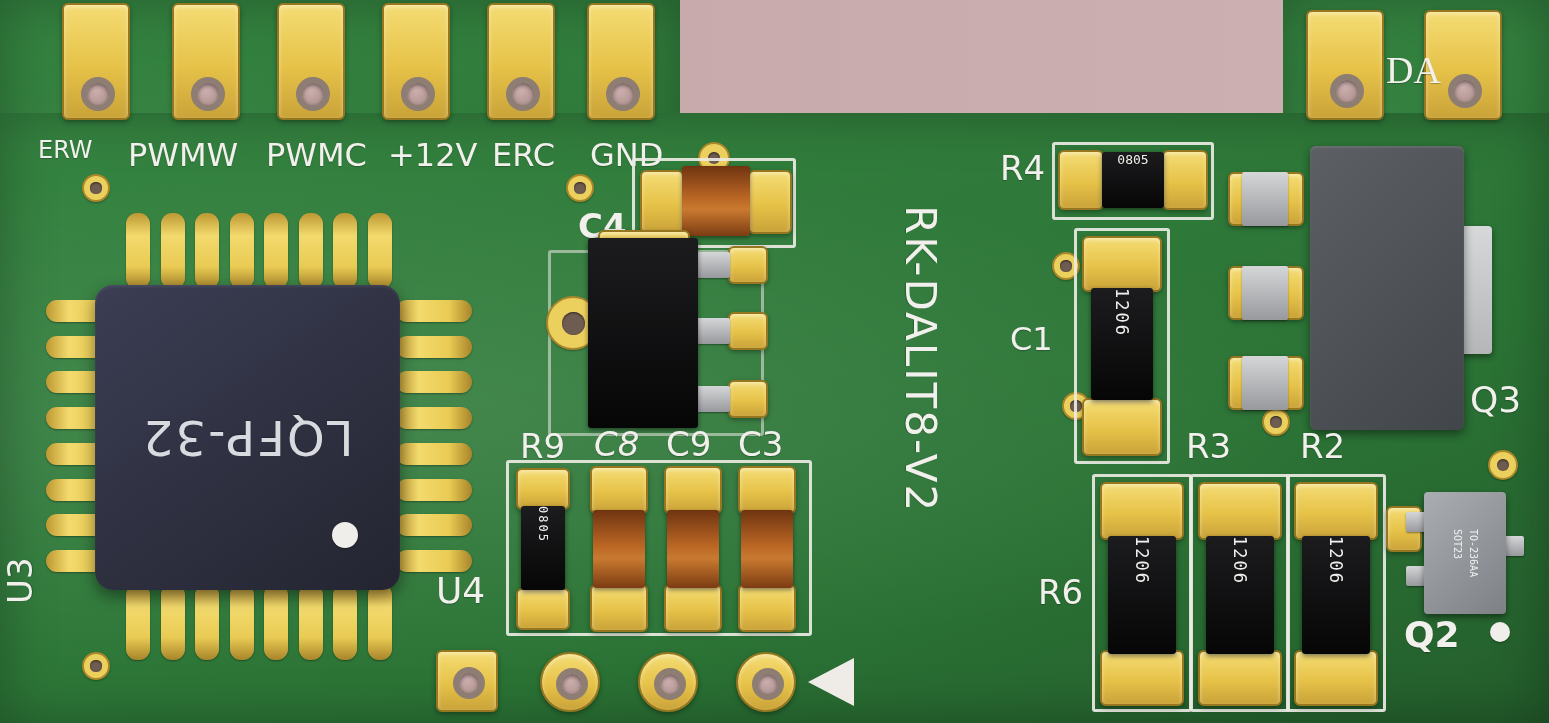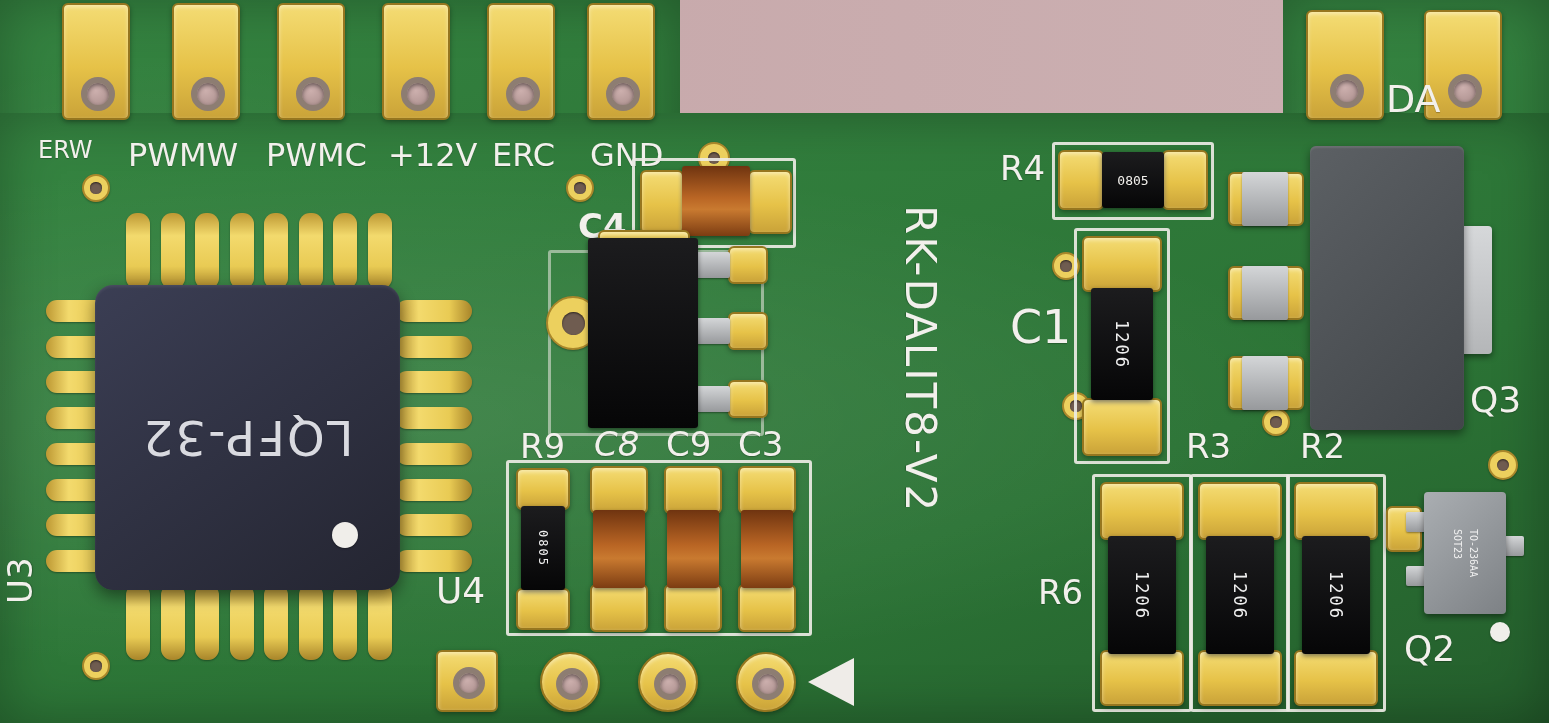--- a/index.html
+++ b/index.html
@@ -5,21 +5,21 @@
   html,body{margin:0;padding:0;}
   #stage{position:relative;width:1549px;height:723px;background:linear-gradient(90deg,#c5a5a7,#ccb1b3);overflow:hidden;font-family:"DejaVu Sans",sans-serif;}
   .abs{position:absolute;}
   .board{background:radial-gradient(ellipse at 25% 50%, rgba(255,255,255,.10), transparent 60%),linear-gradient(160deg,#358441,#2b7335 65%,#245e2c);box-shadow:inset 0 0 55px rgba(0,0,0,.30);}
   .pad{background:linear-gradient(180deg,#f4dc74,#e6c248 55%,#caa339);border:2px solid #96761f;border-radius:6px;box-shadow:inset 0 2px 4px rgba(255,255,255,.45), 0 2px 5px rgba(0,0,0,.35);box-sizing:border-box;}
   .hole{border-radius:50%;background:radial-gradient(circle at 40% 35%,#cdb0ae,#a98d8b);border:6px solid #8d7d72;box-shadow:inset 0 2px 4px rgba(0,0,0,.45);box-sizing:border-box;}
   .via{border-radius:50%;background:#ecd05e;border:2px solid #a9872b;display:flex;align-items:center;justify-content:center;box-shadow:0 1px 2px rgba(0,0,0,.3);box-sizing:border-box;}
   .via::after{content:"";width:46%;height:46%;border-radius:50%;background:#6f5c50;box-shadow:inset 0 1px 2px rgba(0,0,0,.6);}
   .silk{color:#f2f0ec;text-shadow:0 1px 1px rgba(0,0,0,.25);white-space:nowrap;}
   .outline{border:3px solid #eceae4;border-radius:3px;opacity:.92;box-sizing:border-box;}
-  .black-chip{background:linear-gradient(180deg,#1c1c1e,#060607);border-radius:3px;box-shadow:0 2px 5px rgba(0,0,0,.5);display:flex;align-items:center;justify-content:center;}
+  .black-chip{background:linear-gradient(180deg,#1c1c1e,#060607);border-radius:3px;box-shadow:0 2px 5px rgba(0,0,0,.5);display:flex;align-items:flex-start;justify-content:center;}
   .orange-cap{background:linear-gradient(180deg,#6f3410,#b96524 45%,#c97a30 62%,#7c3c12);border-radius:3px;box-shadow:0 2px 4px rgba(0,0,0,.45);}
   .gray-pin{background:linear-gradient(180deg,#d4d6d8,#97999c);border-radius:2px;box-shadow:0 1px 2px rgba(0,0,0,.4);}
   .code-v{writing-mode:vertical-rl;color:#efefef;font-family:"DejaVu Sans Mono",monospace;letter-spacing:2px;}
   .pins{display:flex;justify-content:space-between;}
   .pins.col{flex-direction:column;}
   .pin{width:24px;height:100%;background:linear-gradient(180deg,#bd9833,#f3da6d 30%,#e9cb54 70%,#a8852a);border-radius:11px;box-shadow:0 1px 2px rgba(0,0,0,.35);}
   .pin-h{height:22px;width:100%;background:linear-gradient(90deg,#bd9833,#f3da6d 30%,#e9cb54 70%,#a8852a);border-radius:11px;box-shadow:0 1px 2px rgba(0,0,0,.35);}
   .qfp{background:linear-gradient(145deg,#3b3e54,#242531);border-radius:18px;box-shadow:0 6px 16px rgba(0,0,0,.45), inset 0 2px 3px rgba(255,255,255,.08);display:flex;align-items:center;justify-content:center;}
   .gray-body{background:linear-gradient(135deg,#5c6064,#42464a);border-radius:6px;box-shadow:0 4px 10px rgba(0,0,0,.45), inset 0 2px 2px rgba(255,255,255,.10);}
   .lightgray-body{background:linear-gradient(135deg,#aaaeb2,#7d8185);border-radius:4px;box-shadow:0 3px 6px rgba(0,0,0,.45);}
@@ -60,21 +60,21 @@
   <div class="abs silk" style="left:388px;top:136px;font-size:32px;">+12V</div>
   <div class="abs silk" style="left:492px;top:136px;font-size:32px;">ERC</div>
   <div class="abs silk" style="left:590px;top:136px;font-size:32px;">GND</div>
 
   <div class="abs pad" style="left:1306px;top:10px;width:78px;height:110px;">
       <div class="abs hole" style="left:22px;top:62px;width:34px;height:34px;"></div>
     </div>
   <div class="abs pad" style="left:1424px;top:10px;width:78px;height:110px;">
       <div class="abs hole" style="left:22px;top:62px;width:34px;height:34px;"></div>
     </div>
-  <div class="abs silk" style="left:1386px;top:77px;font-size:38px;">DA</div>
+  <div class="abs silk" style="left:1386px;top:48px;font-size:38px;font-family:Liberation Serif, serif;">DA</div>
 
   <div class="abs via" style="left:82px;top:174px;width:28px;height:28px;"></div>
   <div class="abs via" style="left:566px;top:174px;width:28px;height:28px;"></div>
   <div class="abs via" style="left:698px;top:142px;width:32px;height:32px;"></div>
   <div class="abs via" style="left:82px;top:652px;width:28px;height:28px;"></div>
   <div class="abs via" style="left:1052px;top:252px;width:28px;height:28px;"></div>
   <div class="abs via" style="left:1062px;top:392px;width:28px;height:28px;"></div>
   <div class="abs via" style="left:1262px;top:408px;width:28px;height:28px;"></div>
   <div class="abs via" style="left:1488px;top:450px;width:30px;height:30px;"></div>
 
@@ -183,21 +183,21 @@
   <div class="abs silk" style="left:896px;top:205px;writing-mode:vertical-rl;font-size:42px;letter-spacing:2px;">RK-DALIT8-V2</div>
 
   <div class="abs silk" style="left:1000px;top:148px;font-size:34px;">R4</div>
   <div class="abs outline" style="left:1052px;top:142px;width:162px;height:78px;"></div>
   <div class="abs pad" style="left:1058px;top:150px;width:46px;height:60px;"></div>
   <div class="abs pad" style="left:1162px;top:150px;width:46px;height:60px;"></div>
   <div class="abs black-chip" style="left:1102px;top:152px;width:62px;height:56px;">
     <div class="silk" style="font-size:13px;font-family:'DejaVu Sans Mono',monospace;">0805</div>
   </div>
 
-  <div class="abs silk" style="left:1010px;top:300px;font-size:46px;">C1</div>
+  <div class="abs silk" style="left:1010px;top:320px;font-size:32px;">C1</div>
   <div class="abs outline" style="left:1074px;top:228px;width:96px;height:236px;"></div>
   <div class="abs pad" style="left:1082px;top:236px;width:80px;height:56px;"></div>
   <div class="abs pad" style="left:1082px;top:398px;width:80px;height:58px;"></div>
   <div class="abs black-chip" style="left:1091px;top:288px;width:62px;height:112px;">
     <div class="code-v" style="font-size:17px;">1206</div>
   </div>
 
   <div class="abs pad" style="left:1228px;top:172px;width:76px;height:54px;"></div>
   <div class="abs gray-pin" style="left:1242px;top:172px;width:46px;height:54px;"></div>
   <div class="abs pad" style="left:1228px;top:266px;width:76px;height:54px;"></div>
@@ -236,16 +236,16 @@
   <div class="abs pad" style="left:1386px;top:506px;width:36px;height:46px;"></div>
   <div class="abs gray-pin" style="left:1406px;top:512px;width:24px;height:20px;"></div>
   <div class="abs gray-pin" style="left:1406px;top:566px;width:24px;height:20px;"></div>
   <div class="abs gray-pin" style="left:1500px;top:536px;width:24px;height:20px;"></div>
   <div class="abs lightgray-body" style="left:1424px;top:492px;width:82px;height:122px;display:flex;align-items:center;justify-content:center;">
     <div style="writing-mode:vertical-lr;color:#f0f0f0;font-family:'DejaVu Sans Mono',monospace;font-size:10px;line-height:1.6;">
       <span style="display:block;">SOT23</span>
       <span style="display:block;">TO-236AA</span>
     </div>
   </div>
-  <div class="abs silk" style="left:1404px;top:628px;font-size:36px;">Q2</div>
+  <div class="abs silk" style="left:1404px;top:614px;font-size:36px;font-weight:bold;">Q2</div>
   <div class="abs dot" style="left:1490px;top:622px;width:20px;height:20px;"></div>
 
 </div>
 
 </body></html>

